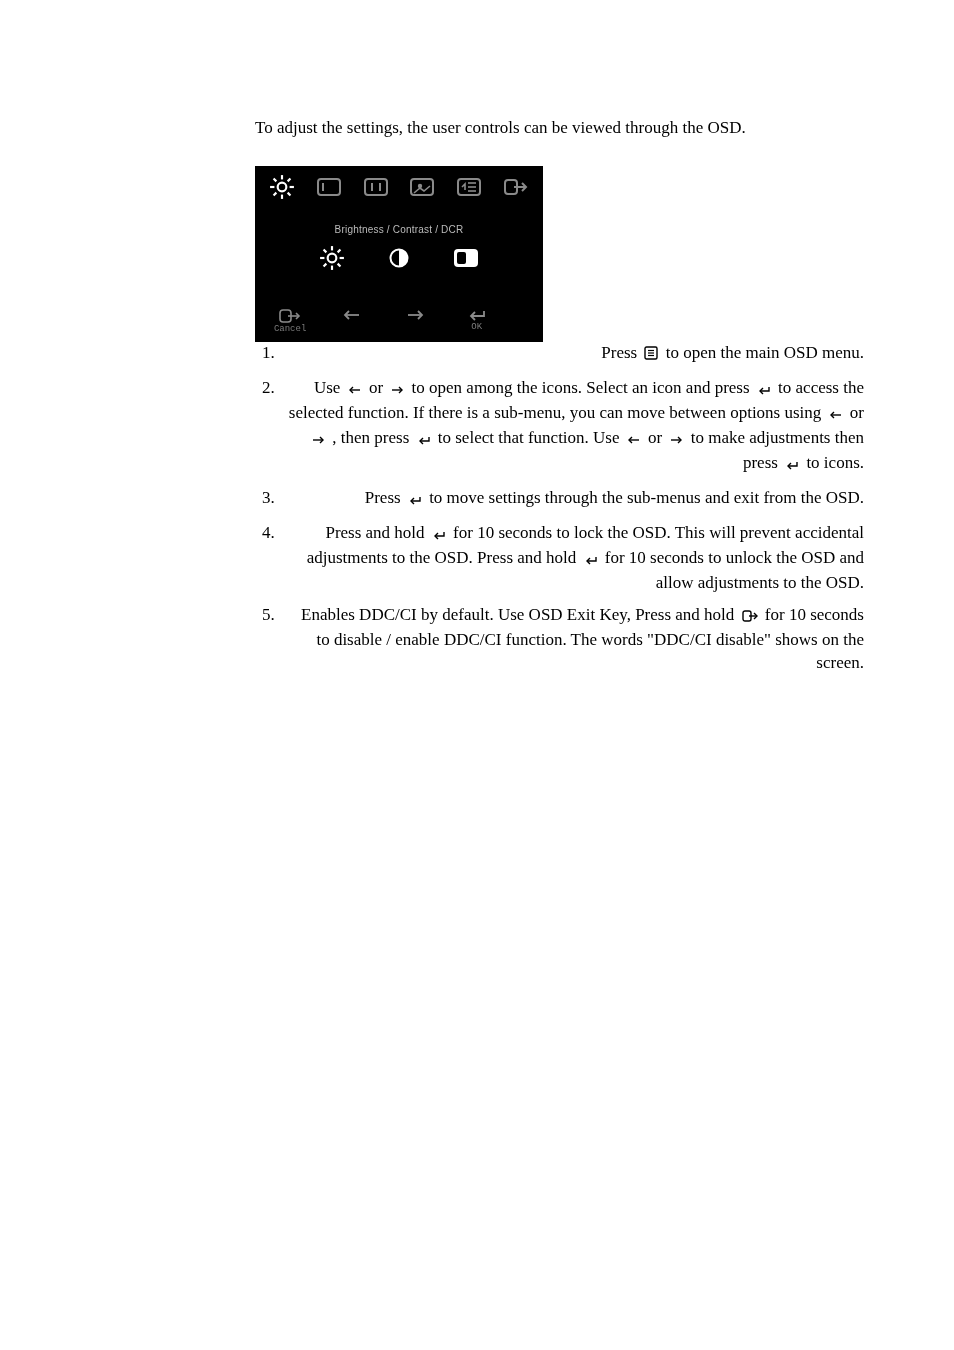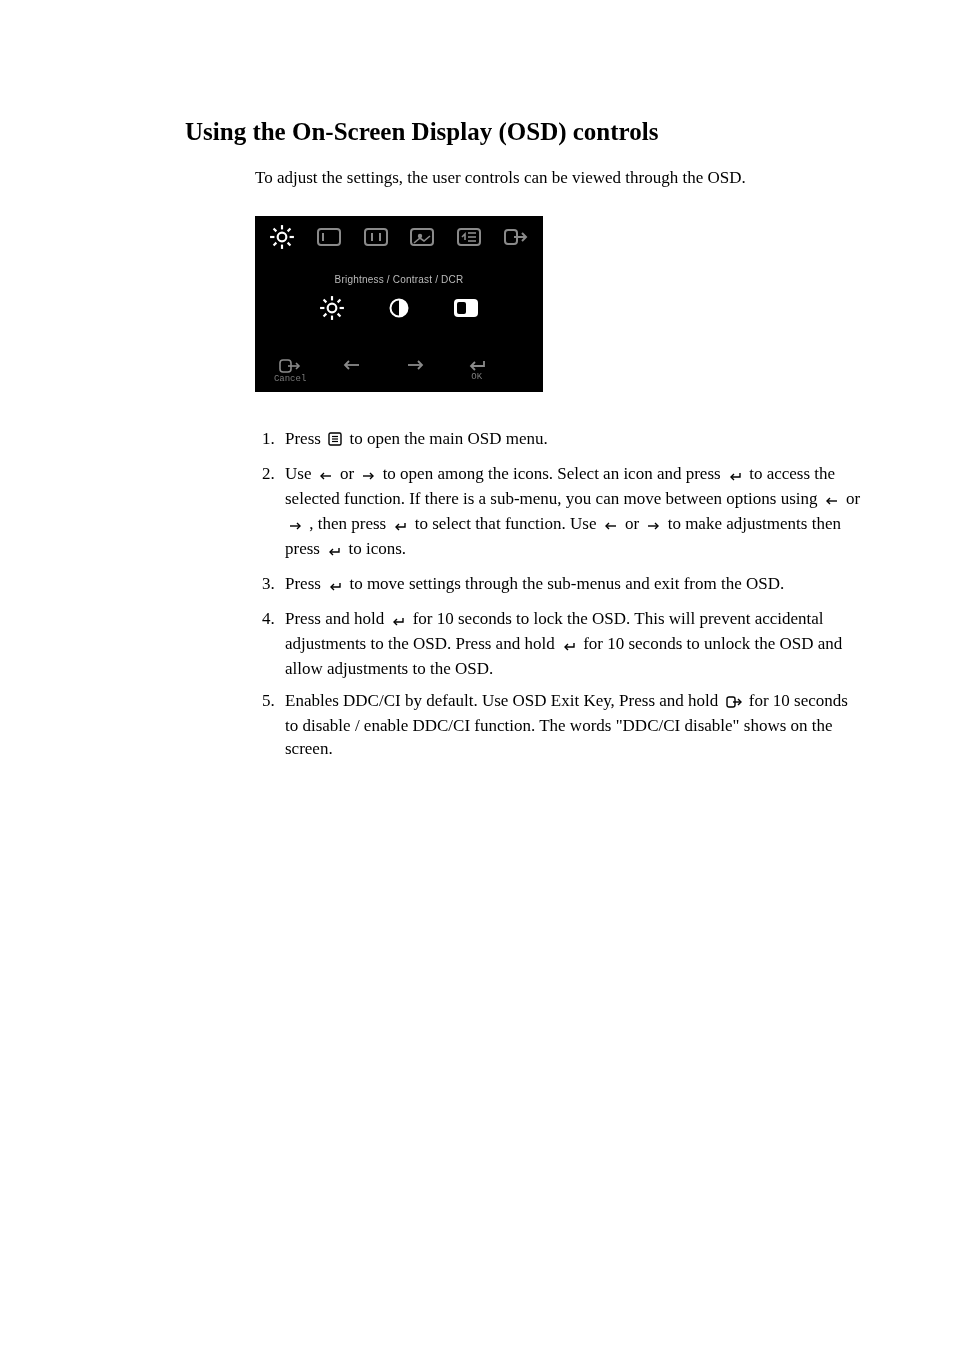--- a/index.html
+++ b/index.html
@@ -19,21 +19,20 @@
     font-size: 25px;
     font-weight: bold;
     margin: 0 0 22px 0;
   }
   .intro {
     font-size: 17px;
     margin: 0 0 28px 70px;
   }
   .osd-block {
     margin-left: 70px;
-    margin-bottom: 36px;
   }
   .osd {
     width: 288px;
     background: #000;
     color: #888;
     font-family: Arial, sans-serif;
   }
   .osd-top {
     display: flex;
     align-items: center;
@@ -86,34 +85,34 @@
   }
   ol.steps {
     margin: 0 0 0 70px;
     padding: 0 0 0 24px;
     font-size: 17px;
   }
   ol.steps > li {
     margin-bottom: 10px;
     line-height: 1.35;
     padding-left: 6px;
+    text-align: right;
   }
   
   .iicon {
     display: inline-block;
     vertical-align: -2px;
     margin: 0 3px;
   }
 </style>
 </head>
 <body>
 
 <div class="page">
 
-  <h2 class="heading">Using the On-Screen Display (OSD) controls</h2>
 
   <p class="intro">To adjust the settings, the user controls can be viewed through the OSD.</p>
 
   <div class="osd-block">
     <div class="osd">
       <div class="osd-top">
         <div class="tab">
 
           <svg width="26" height="26" viewBox="0 0 24 24">
             <circle cx="12" cy="12" r="4" fill="none" stroke="#fff" stroke-width="2"></circle>

